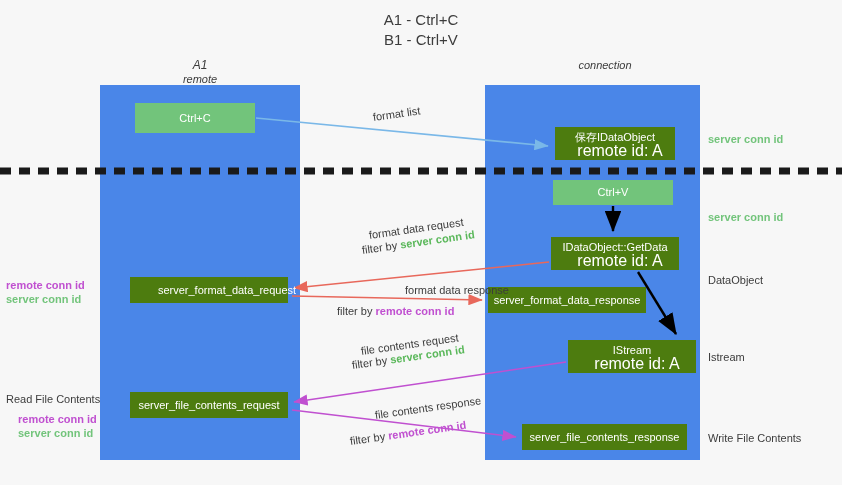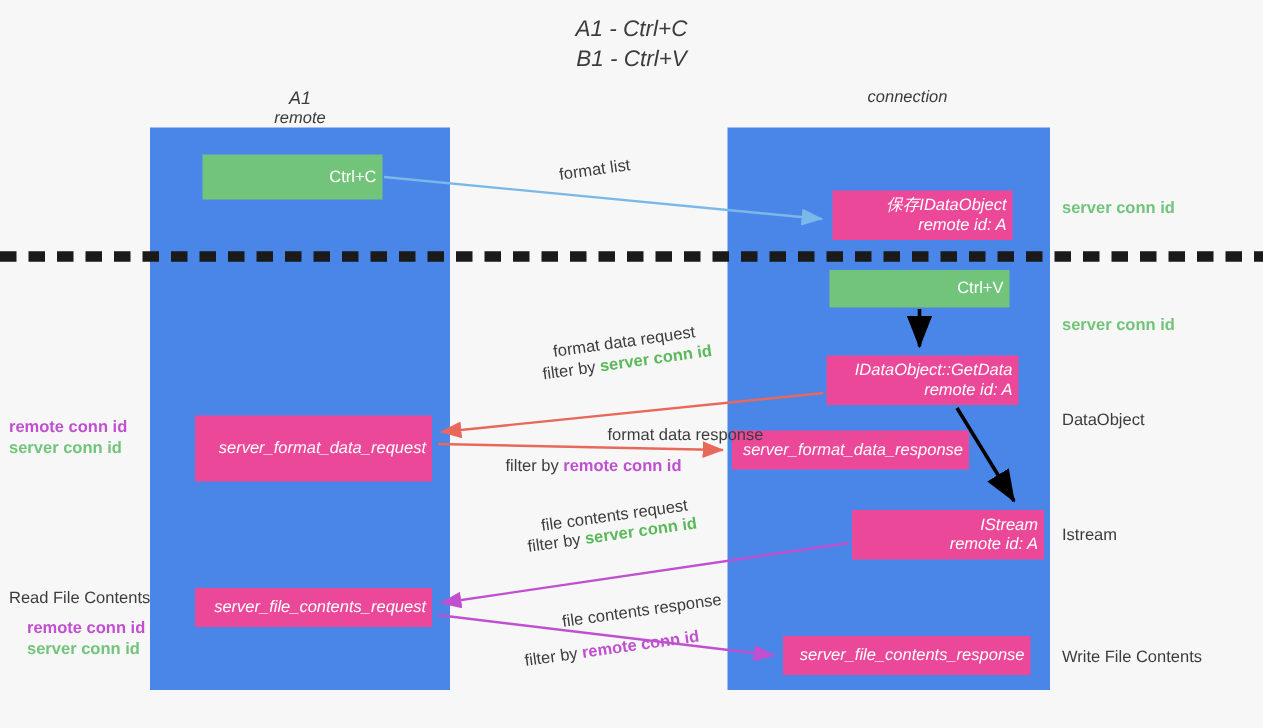--- a/index.html
+++ b/index.html
@@ -33,21 +33,21 @@
 
   
   #title-block {
     left: 0; top: 10px;
     width: 842px;
     text-align: center;
     font-size: 15px;
     line-height: 20px;
     color: #3c3c3c;
   }
-  #title-block div { white-space: pre; font-style: italic; }
+  #title-block div { white-space: pre; }
 
   
   .col-header {
     text-align: center;
     font-size: 12px;
     line-height: 14px;
     color: #3c3c3c;
     font-style: italic;
   }
   #col-header-a1 { left: 140px; top: 58px; width: 120px; }
@@ -60,37 +60,37 @@
     background: #4a86e8;
   }
   #lane-a1 { left: 100px; top: 85px; width: 200px; height: 375px; }
   #lane-b1 { left: 485px; top: 85px; width: 215px; height: 375px; }
 
   
   .node {
     box-sizing: border-box;
     display: flex;
     flex-direction: column;
-    align-items: flex-end;
+    align-items: center;
     justify-content: center;
     color: #ffffff;
     font-size: 11px;
     line-height: 13px;
     text-align: center;
     padding: 2px 4px;
   }
   .node.green  { background: #72c47b; }
-  .node.orange { background: #ec4899; font-style: italic; }
-  .node .ln2 { font-size: 11px; padding-left: 10px; }
+  .node.orange { background: #4d7c0f; }
+  .node .ln2 { font-size: 16px; padding-left: 10px; }
 
   #node-ctrl-c            { left: 135px; top: 103px; width: 120px; height: 30px; }
   #node-save-idataobject  { left: 555px; top: 127px; width: 120px; height: 33px; }
   #node-ctrl-v            { left: 553px; top: 180px; width: 120px; height: 25px; }
   #node-getdata           { left: 551px; top: 237px; width: 128px; height: 33px; }
-  #node-fmt-data-request  { left: 130px; top: 277px; width: 158px; height: 44px; padding-left: 40px; }
+  #node-fmt-data-request  { left: 130px; top: 277px; width: 158px; height: 26px; padding-left: 40px; }
   #node-fmt-data-response { left: 488px; top: 287px; width: 158px; height: 26px; }
   #node-istream           { left: 568px; top: 340px; width: 128px; height: 33px; }
   #node-file-req          { left: 130px; top: 392px; width: 158px; height: 26px; }
   #node-file-resp         { left: 522px; top: 424px; width: 165px; height: 26px; }
 
   
   .edge-label {
     font-size: 11px;
     line-height: 15px;
     color: #3c3c3c;

